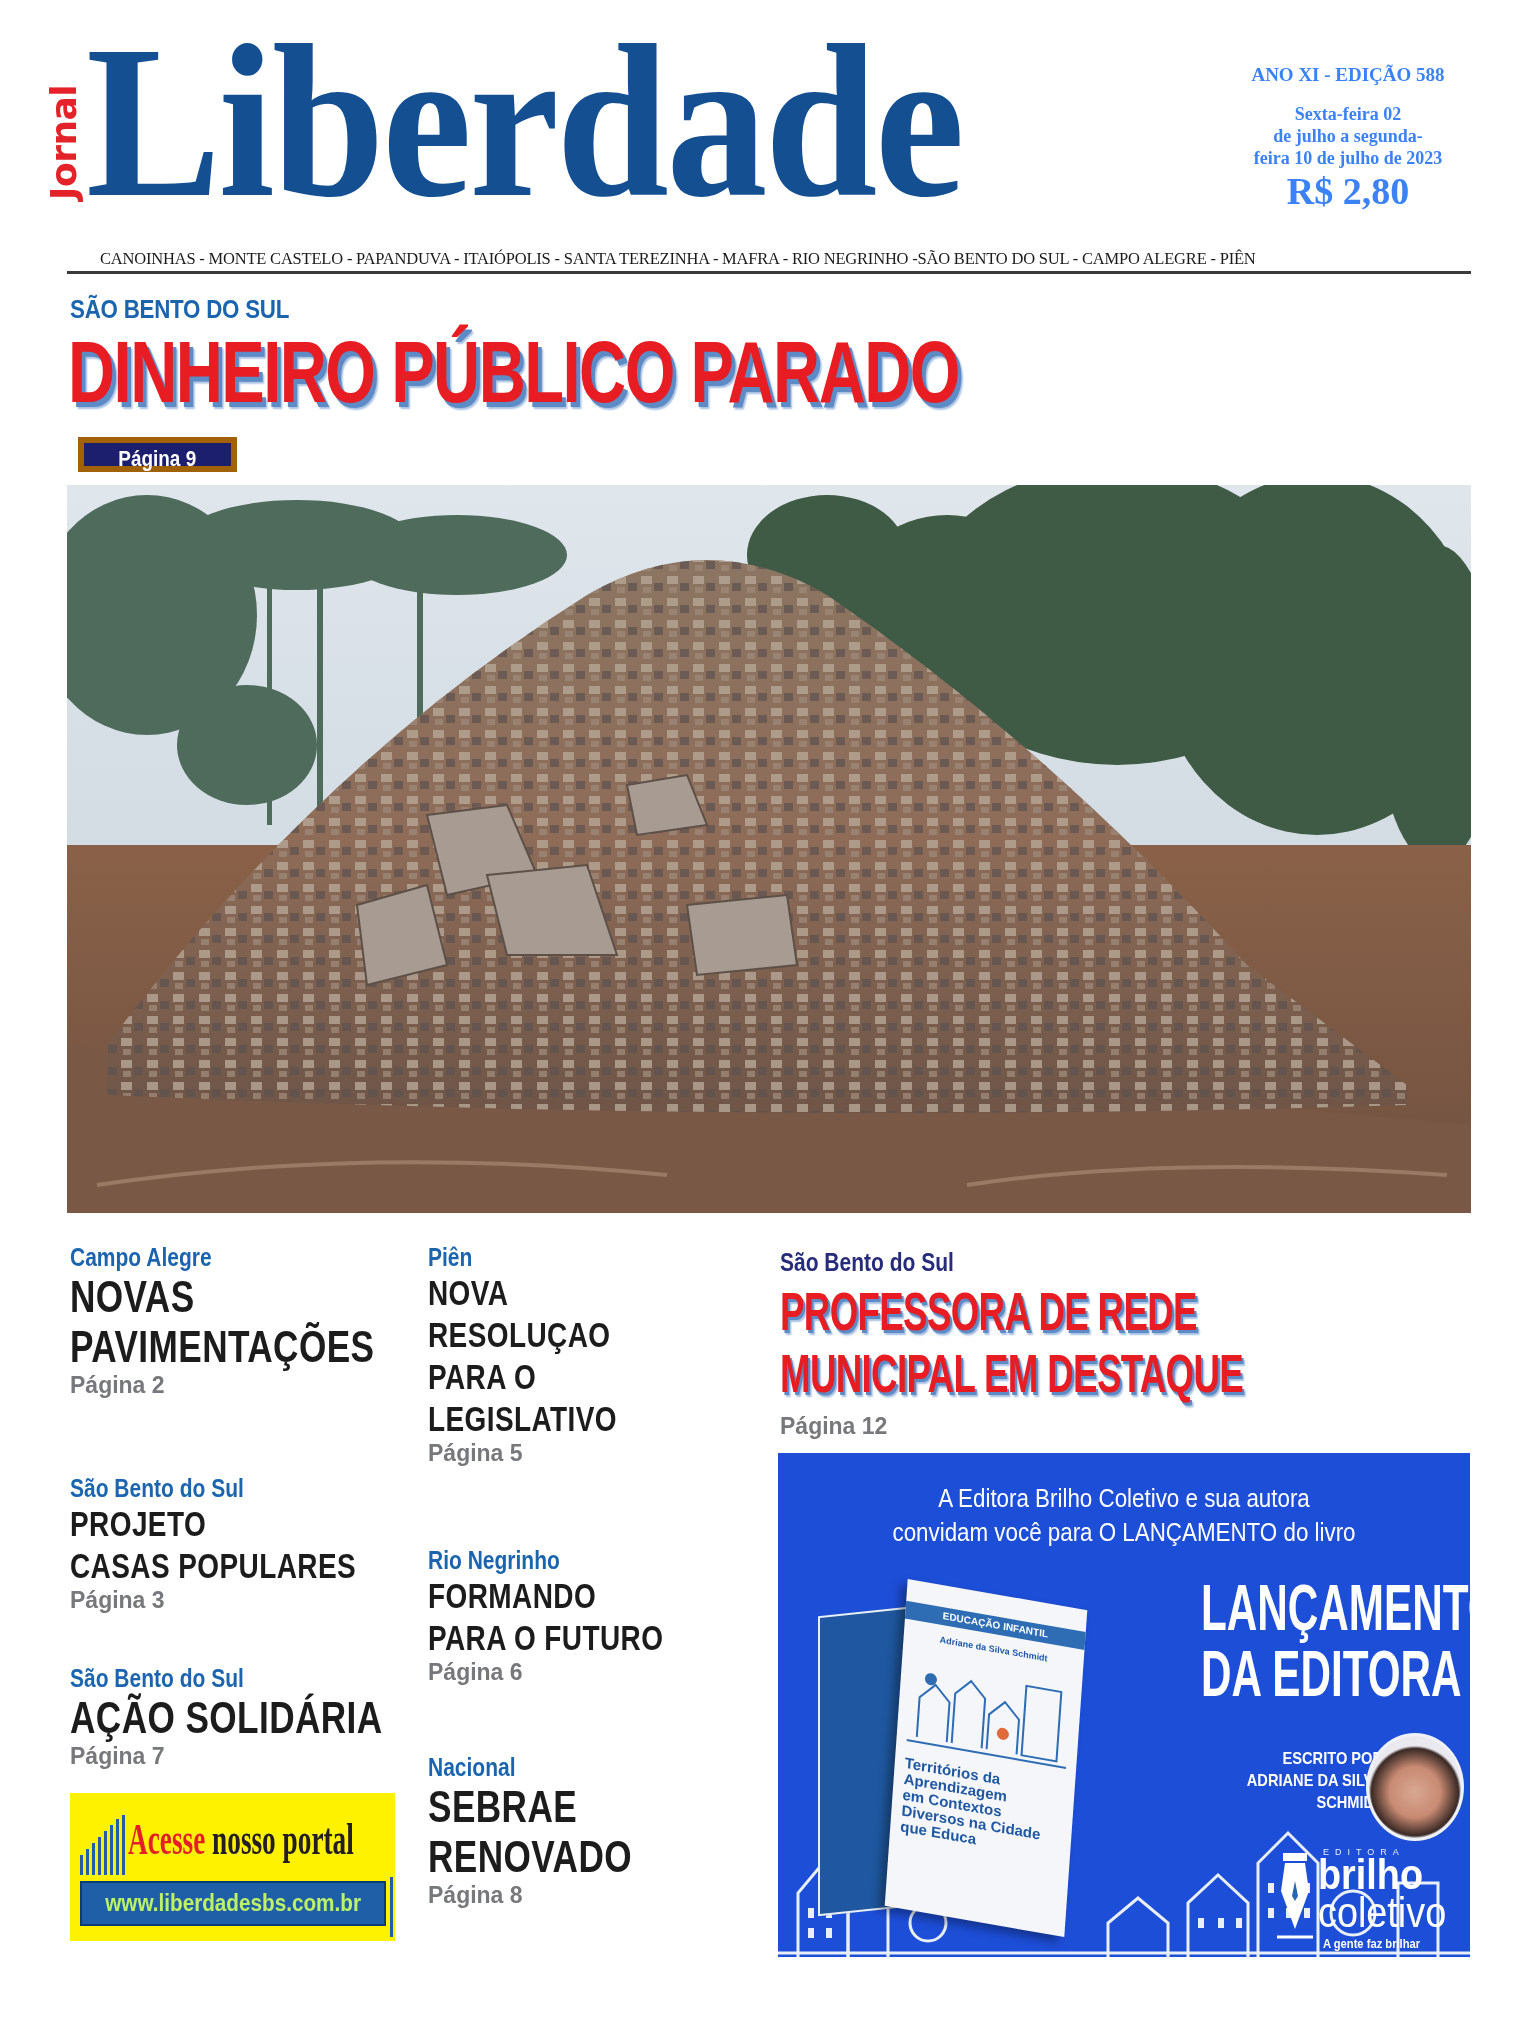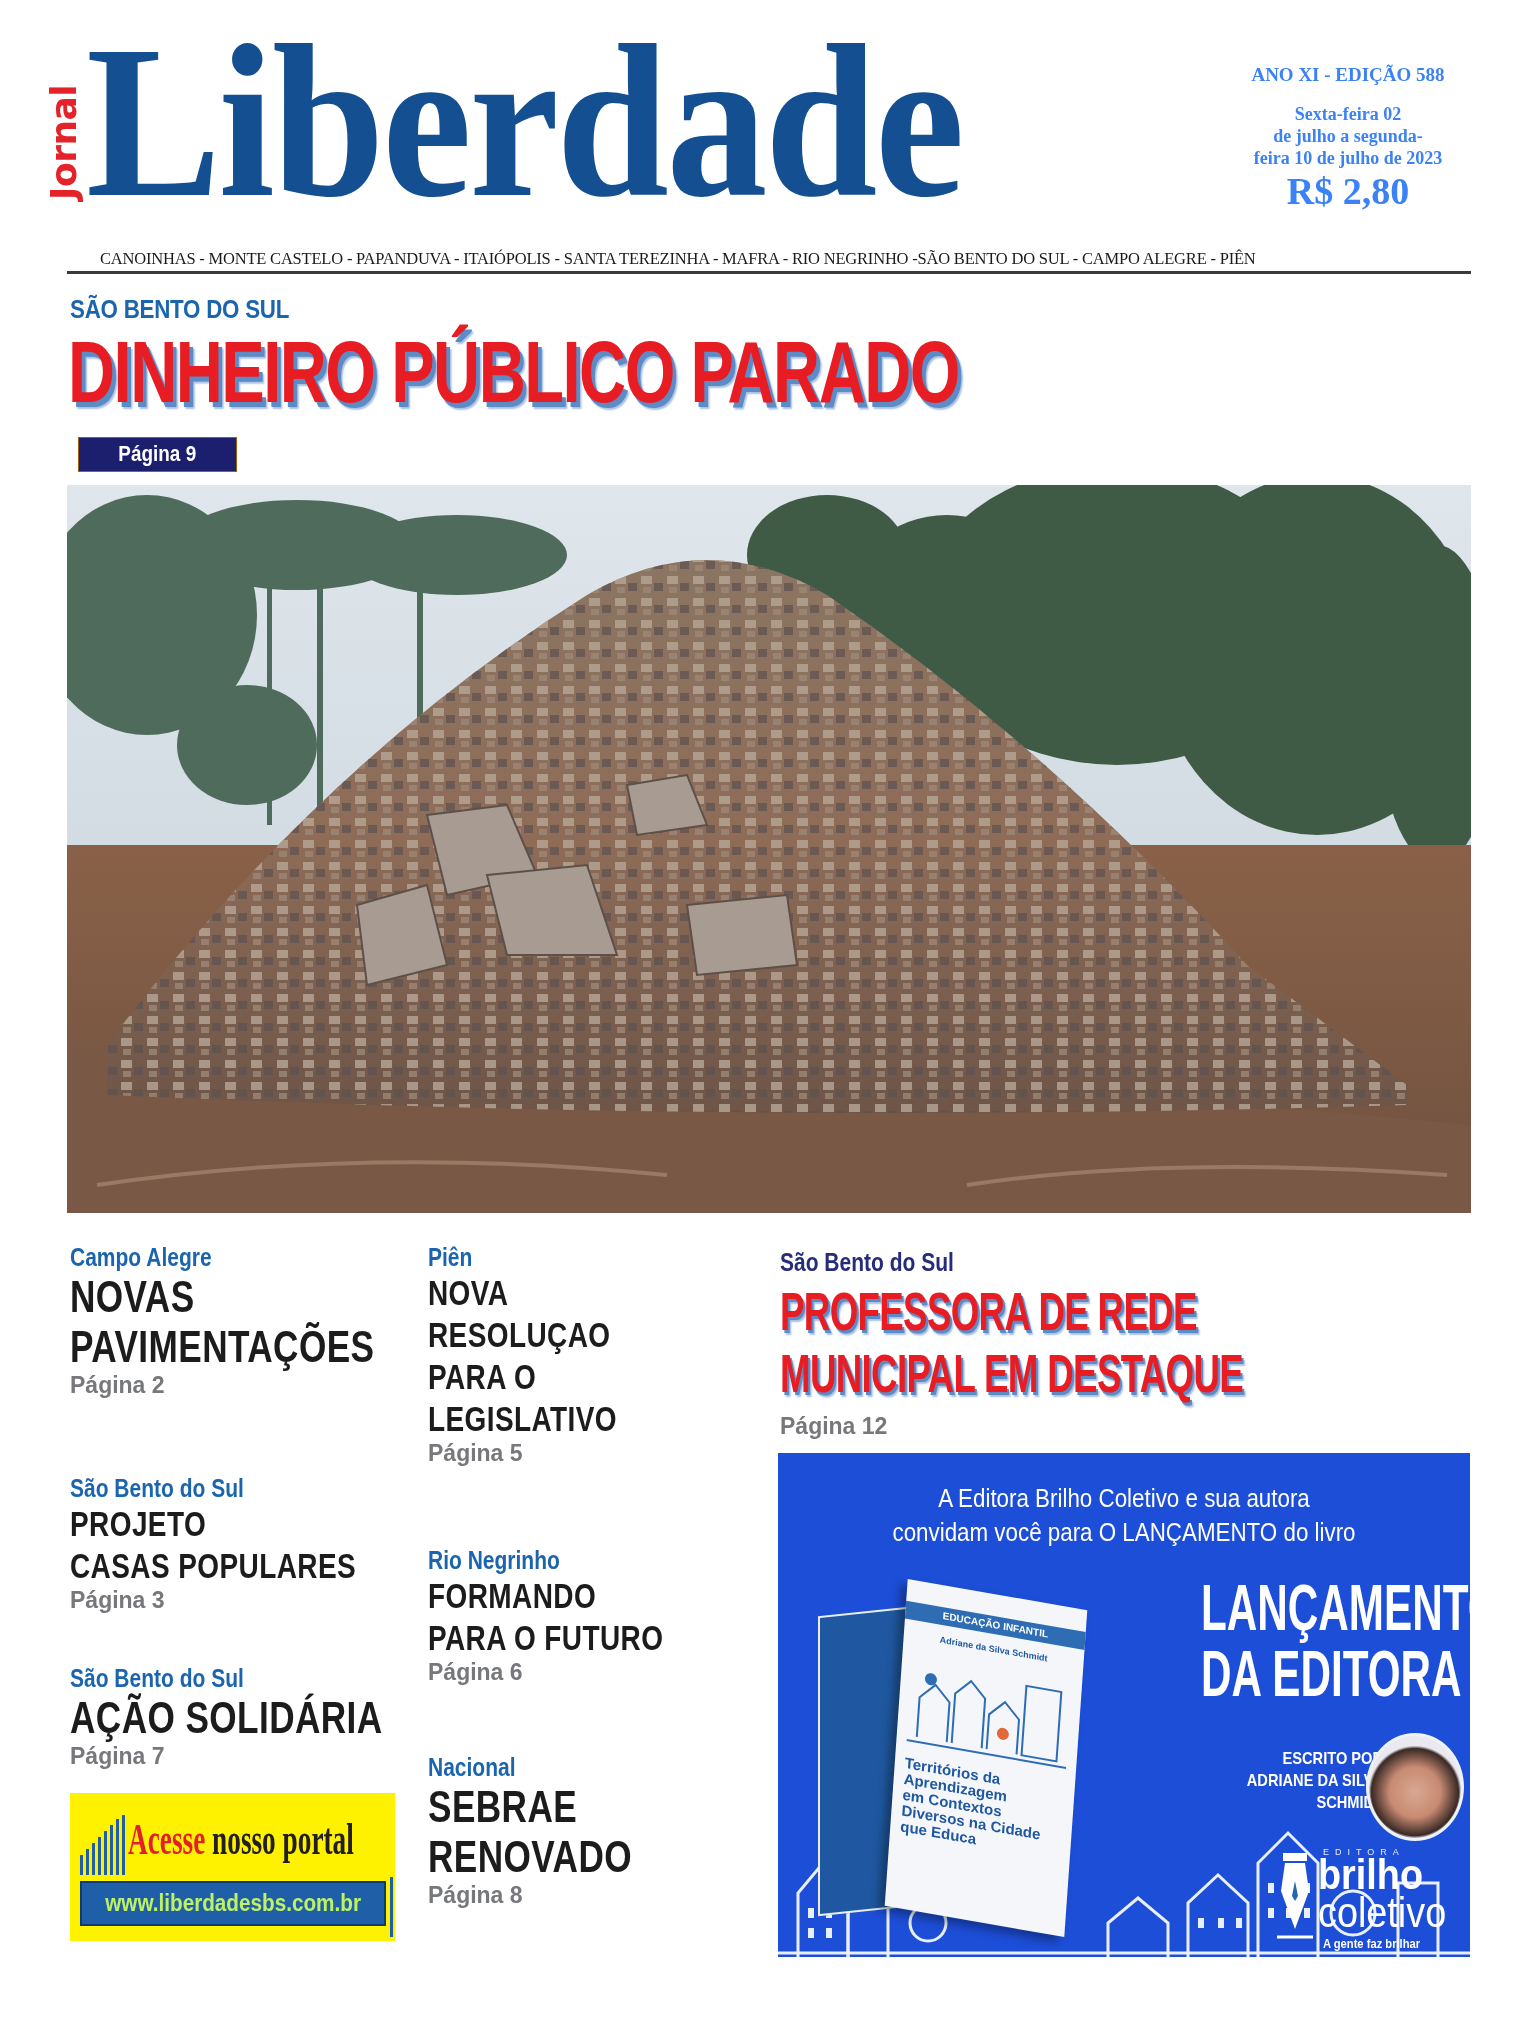--- a/index.html
+++ b/index.html
@@ -43,21 +43,21 @@
     }
     .headline {
       position: absolute; left: 68px; top: 322px;
       font-size: 88px; line-height: 100px; font-weight: bold; color: #e81c23;
       letter-spacing: -2px; white-space: nowrap;
       transform: scaleX(0.74); transform-origin: left top;
       text-shadow: 5px 5px 0 #5d8bc6, 7px 7px 2px #a9c1e2;
     }
     .page-badge {
       position: absolute; left: 78px; top: 437px; width: 159px; height: 35px;
-      background: #1c1f6e; border: 1px solid #a16207; color: #fff;
+      background: #1c1f6e; border: 6px solid #a16207; color: #fff;
       font-size: 22px; font-weight: bold; text-align: center; line-height: 31px;
     }
     .page-badge span { display: inline-block; transform: scaleX(0.86); }
 
     
     .photo {
       position: absolute; left: 67px; top: 485px; width: 1404px; height: 728px; overflow: hidden;
       background: linear-gradient(180deg, #d9e3ea 0%, #c8d4dc 18%, #6f8a74 32%, #7a6a58 55%, #8a6c55 75%, #7e5f4b 100%);
     }
     .photo svg { position: absolute; left: 0; top: 0; }

